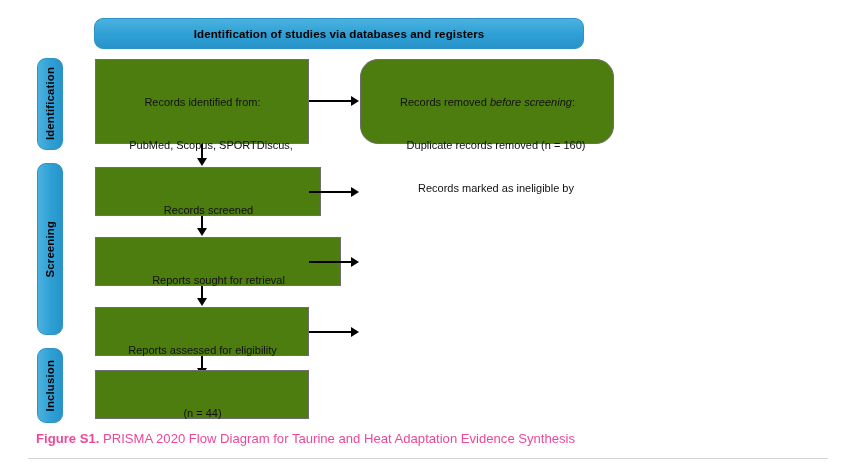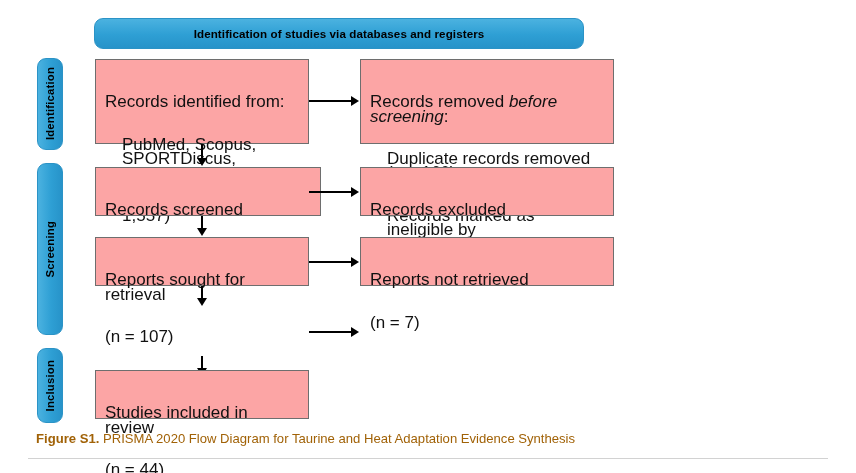--- a/index.html
+++ b/index.html
@@ -25,28 +25,29 @@
   }
 
   
   .node {
     position: absolute;
     box-sizing: border-box;
   }
 
   
   .pbox {
-    background: #fca5a5;
+    background: #4d7c0f;
     border: 1.2px solid #6e6e6e;
     box-sizing: border-box;
     padding: 7px 8px 6px 9px;
-    font-size: 17px;
+    font-size: 11px;
     line-height: 14.2px;
     color: #111111;
     white-space: pre-wrap;
+    text-align: center;
   }
   .pbox .ln { display: block; }
   .pbox .ind { padding-left: 17px; }
   .pbox .it { font-style: italic; }
 
   
   .banner {
     background: linear-gradient(180deg, #4bb2e0 0%, #2e9fd4 55%, #2793c9 100%);
     border: 1px solid #2b93c6;
     border-radius: 9px;
@@ -114,21 +115,21 @@
     height: 0;
     border-top: 1px solid #d2d2d2;
   }
   .caption {
     position: absolute;
     left: 36px;
     top: 430px;
     width: 790px;
     font-size: 13.1px;
     line-height: 17px;
-    color: #a16207;
+    color: #ec4899;
     white-space: nowrap;
   }
   .caption b { font-weight: bold; }
 </style>
 </head>
 <body>
 
 <div id="figure-root">
 
   <div class="node banner" style="left:94px; top:18px; width:490px; height:31px;">Identification of studies via databases and registers</div>
@@ -144,73 +145,68 @@
   <div class="node stage" style="left:37px; top:348px; width:26px; height:75px;">
     <span class="vtext">Inclusion</span>
   </div>
 
   <div class="node pbox" style="left:95px; top:59px; width:214px; height:85px;">
     <span class="ln">Records identified from:</span>
     <span class="ln ind">PubMed, Scopus, SPORTDiscus,</span>
     <span class="ln ind">Web of Science (n = 1,557)</span>
   </div>
 
-  <div class="node pbox" style="left:360px; top:59px; width:254px; height:85px;">
+  <div class="node pbox" style="left:360px; top:59px; width:254px; height:85px;border-radius:18px;">
     <span class="ln"><span>Records removed </span><span class="it">before screening</span><span>:</span></span>
     <span class="ln ind">Duplicate records removed (n = 160)</span>
     <span class="ln ind">Records marked as ineligible by</span>
   </div>
 
   <div class="hline" style="left:309px; top:100px; width:42px;"></div>
   <div class="arrow-r" style="left:351px; top:96px;"></div>
 
   <div class="vline" style="left:201px; top:144px; height:16px;"></div>
   <div class="arrow-d" style="left:197px; top:158px;"></div>
 
   <div class="node pbox" style="left:95px; top:167px; width:226px; height:49px;">
     <span class="ln">Records screened</span>
     <span class="ln">(n = 1,207)</span>
   </div>
 
-  <div class="node pbox" style="left:360px; top:167px; width:254px; height:49px;">
-    <span class="ln">Records excluded</span>
-    <span class="ln">(n = 1,100)</span>
-  </div>
 
   <div class="hline" style="left:309px; top:191px; width:42px;"></div>
   <div class="arrow-r" style="left:351px; top:187px;"></div>
 
   <div class="vline" style="left:201px; top:216px; height:14px;"></div>
   <div class="arrow-d" style="left:197px; top:228px;"></div>
 
-  <div class="node pbox" style="left:95px; top:237px; width:214px; height:49px;">
+  <div class="node pbox" style="left:95px; top:237px; width:246px; height:49px;">
     <span class="ln">Reports sought for retrieval</span>
     <span class="ln">(n = 107)</span>
   </div>
 
-  <div class="node pbox" style="left:360px; top:237px; width:254px; height:49px;">
-    <span class="ln">Reports not retrieved</span>
-    <span class="ln">(n = 7)</span>
-  </div>
 
   <div class="hline" style="left:309px; top:261px; width:42px;"></div>
   <div class="arrow-r" style="left:351px; top:257px;"></div>
 
   <div class="vline" style="left:201px; top:286px; height:14px;"></div>
   <div class="arrow-d" style="left:197px; top:298px;"></div>
 
+  <div class="node pbox" style="left:95px; top:307px; width:214px; height:49px;">
+    <span class="ln">Reports assessed for eligibility</span>
+    <span class="ln">(n = 100)</span>
+  </div>
 
 
   <div class="hline" style="left:309px; top:331px; width:42px;"></div>
   <div class="arrow-r" style="left:351px; top:327px;"></div>
 
   <div class="vline" style="left:201px; top:356px; height:14px;"></div>
   <div class="arrow-d" style="left:197px; top:368px;"></div>
 
   <div class="node pbox" style="left:95px; top:370px; width:214px; height:49px;">
-    <span class="ln">Studies included in review</span>
     <span class="ln">(n = 44)</span>
   </div>
 
   <div class="divider"></div>
   <div class="caption"><b>Figure S1.</b><span> PRISMA 2020 Flow Diagram for Taurine and Heat Adaptation Evidence Synthesis</span></div>
 
 </div>
 
 </body></html>

